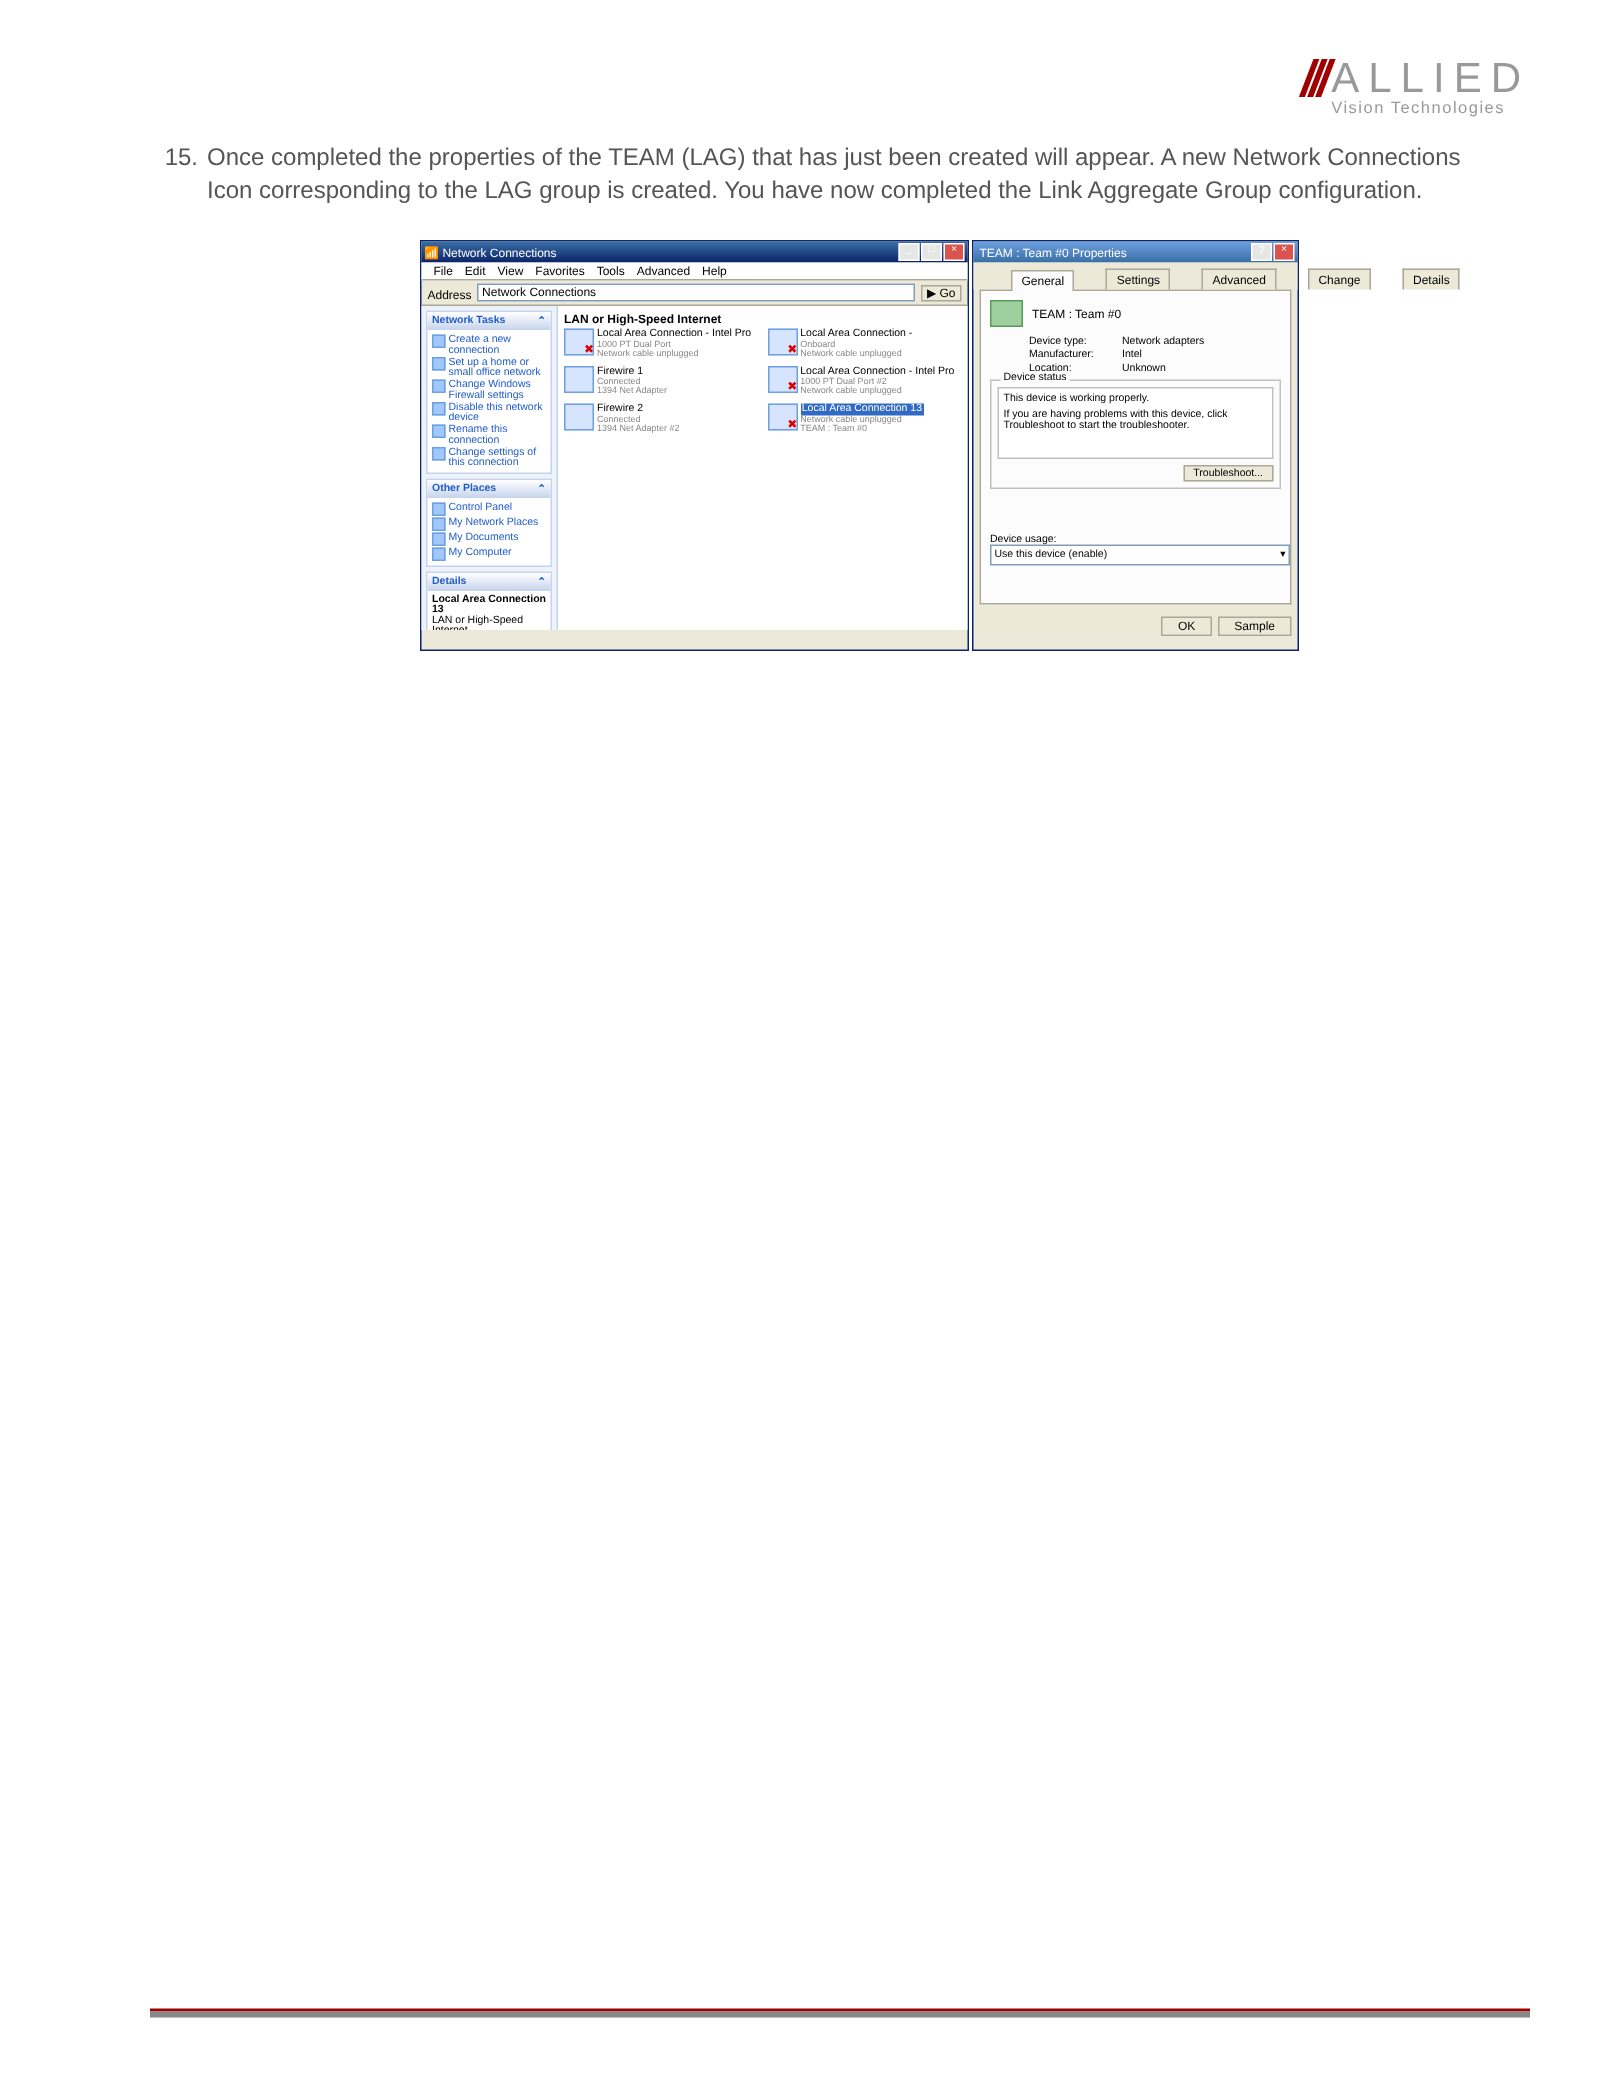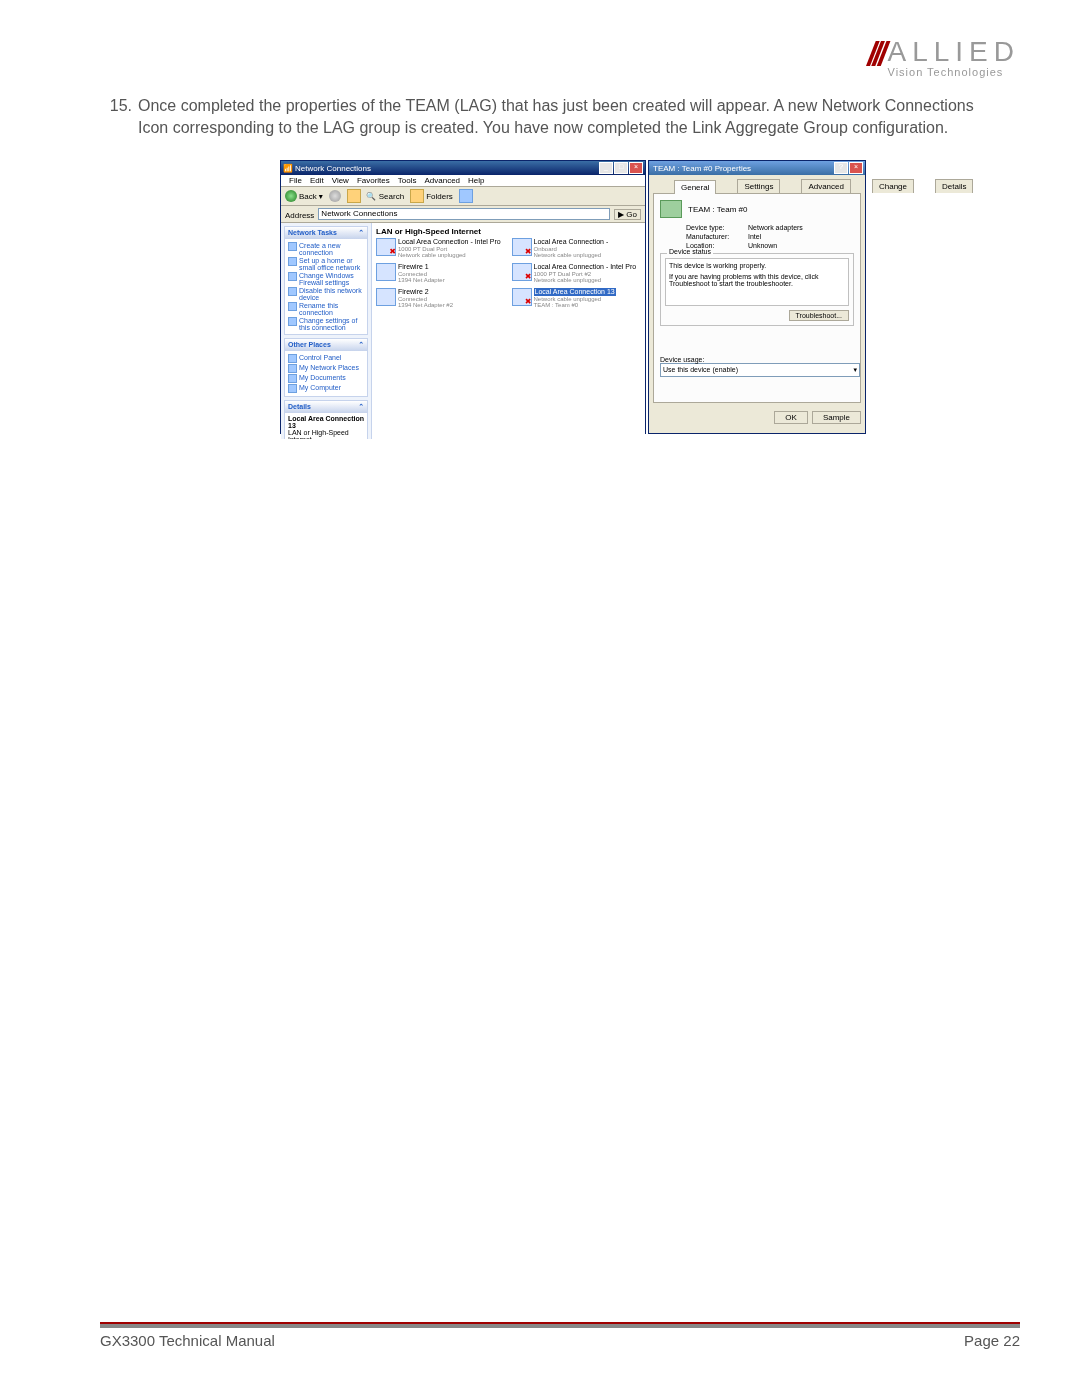--- a/index.html
+++ b/index.html
@@ -299,31 +299,20 @@
         </div>
         <div class="menubar">
           <span>File</span>
           <span>Edit</span>
           <span>View</span>
           <span>Favorites</span>
           <span>Tools</span>
           <span>Advanced</span>
           <span>Help</span>
         </div>
-        <div class="toolbar">
-          <span class="tb-btn"><span class="circ green"></span><span>Back</span> ▾</span>
-          <span class="circ grey"></span>
-          <span class="tb-icon"></span>
-          <span class="tb-btn">🔍<span>Search</span></span>
-          <span class="tb-btn">
-              <span class="tb-icon"></span>
-              <span>Folders</span>
-            </span>
-          <span class="tb-icon blue"></span>
-        </div>
         <div class="addr">
           <span>Address</span>
           <span class="addr-input">Network Connections</span>
           <span class="gobtn">▶ <span>Go</span></span>
         </div>
         <div class="nc-body">
           <div class="sidepane">
             <div class="sp-block">
               <div class="sp-head">
                   <span>Network Tasks</span>
@@ -504,19 +493,15 @@
         </div>
       </div>
 
     </div>
 
 
   </div>
 
   <div class="footer">
     <div class="footer-line"></div>
-    <div class="footer-row">
-      <span>GX3300 Technical Manual</span>
-      <span>Page 22</span>
-    </div>
   </div>
 
 </div>
 
 </body></html>

